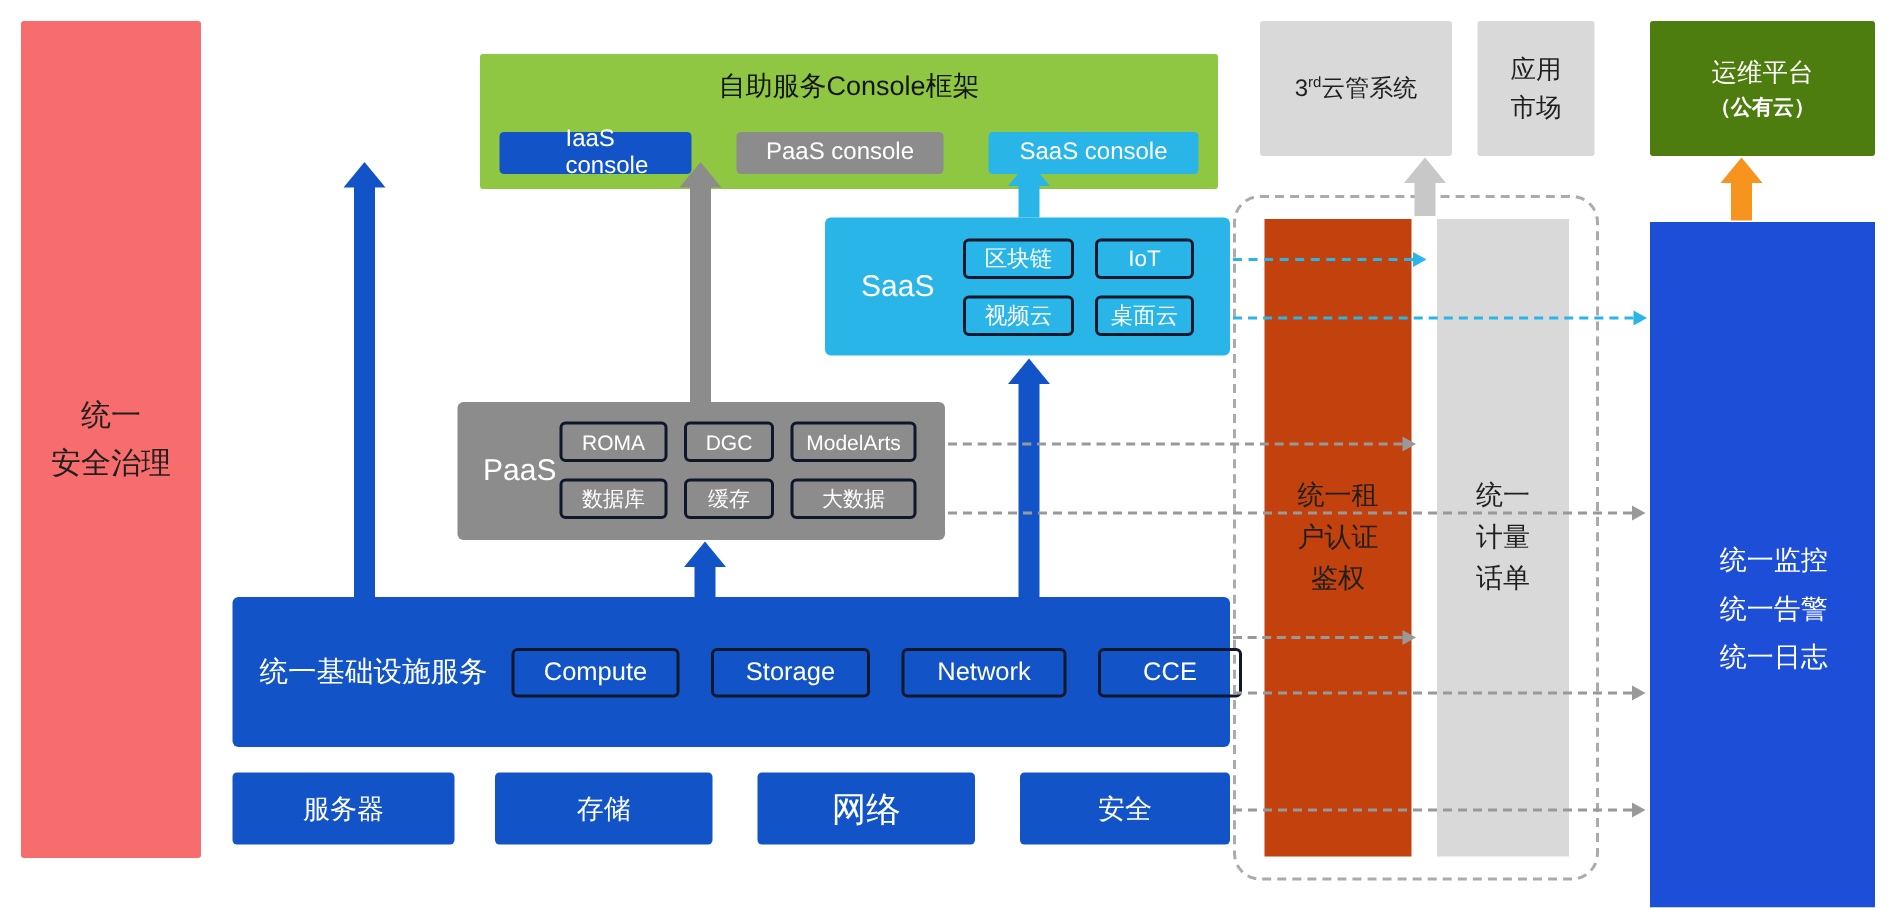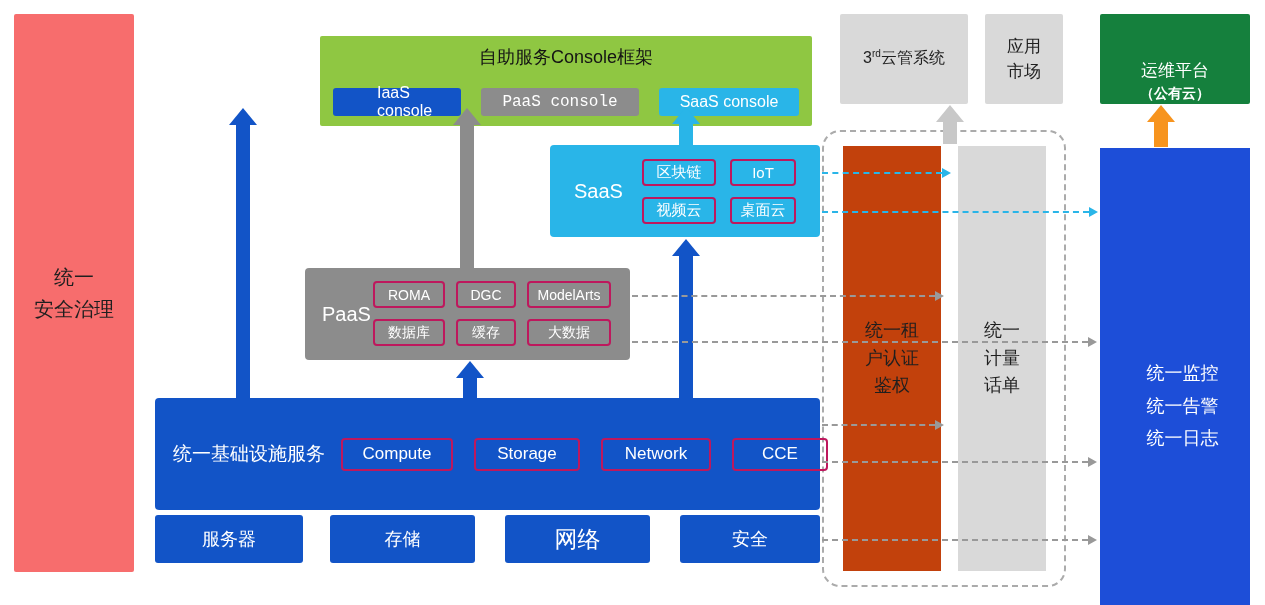--- a/index.html
+++ b/index.html
@@ -5,21 +5,21 @@
   * { margin:0; padding:0; box-sizing:border-box; }
   html,body { background:#ffffff; }
   .stage {
     position:relative; width:1265px; height:605px; background:#ffffff;
     font-family:"Liberation Sans","DejaVu Sans",sans-serif; overflow:hidden;
   }
   .abs { position:absolute; }
   .center { display:flex; align-items:center; justify-content:center; text-align:center; }
   .btn { height:28px; border-radius:3px; color:#fff; font-size:16px; display:flex; align-items:center; justify-content:center; }
   .chip {
-    border:2px solid #be185d; border-radius:4px; color:#ffffff; background:transparent;
+    border:2px solid #0f172a; border-radius:4px; color:#ffffff; background:transparent;
     display:flex; align-items:center; justify-content:center; height:27px; font-size:15px;
   }
   .chip-sm { font-size:14px; }
   .chip-lg { height:33px; font-size:17px; border-radius:4px; }
   .tri-up { width:0; height:0; border-left:14px solid transparent; border-right:14px solid transparent; border-bottom:17px solid #000; }
   .tri-right { width:0; height:0; border-top:5px solid transparent; border-bottom:5px solid transparent; border-left:9px solid #000; }
   .dash-line { border-top:2px dashed #999; }
   .z-box { z-index:2; }
   .z-arrow { z-index:4; }
   .z-conn { z-index:6; }
@@ -35,37 +35,37 @@
       <div>统一</div>
       <div>安全治理</div>
     </div>
   </div>
 
 
   <div class="abs z-box" style="left:320px;top:14px;width:492px;height:90px;background:#8FC742;border-radius:2px;margin-top:22px;">
     <div class="abs" style="left:0;top:9px;width:100%;text-align:center;font-size:18px;color:#141414;">自助服务Console框架</div>
     <div class="abs" style="left:13px;right:13px;bottom:10px;height:28px;display:flex;justify-content:space-between;">
       <div class="btn" style="width:128px;background:#1254C7;padding-left:44px;">IaaS console</div>
-      <div class="btn" style="width:158px;background:#8C8C8C;font-family:Liberation Mono, monospace;">PaaS console</div>
+      <div class="btn" style="width:138px;background:#8C8C8C;">PaaS console</div>
       <div class="btn" style="width:140px;background:#29B5E8;">SaaS console</div>
     </div>
   </div>
 
   <div class="abs center z-box" style="left:840px;top:14px;width:128px;height:90px;background:#D9D9D9;border-radius:2px;font-size:16px;color:#1f1f1f;">
     <span><span>3</span><sup>rd</sup><span>云管系统</span></span>
   </div>
 
   <div class="abs center z-box" style="left:985px;top:14px;width:78px;height:90px;background:#D9D9D9;border-radius:2px;font-size:17px;color:#1f1f1f;line-height:1.5;">
     <div>
       <div>应用</div>
       <div>市场</div>
     </div>
   </div>
 
-  <div class="abs center z-box" style="left:1100px;top:14px;width:150px;height:90px;background:#15803d;border-radius:2px;color:#ffffff;line-height:1.5;align-items:flex-end;">
+  <div class="abs center z-box" style="left:1100px;top:14px;width:150px;height:90px;background:#4d7c0f;border-radius:2px;color:#ffffff;line-height:1.5;">
     <div>
       <div style="font-size:17px;">运维平台</div>
       <div style="font-size:14px;font-weight:bold;">（公有云）</div>
     </div>
   </div>
 
   <div class="abs z-box" style="left:550px;top:145px;width:270px;height:92px;background:#29B5E8;border-radius:4px;">
     <div class="abs" style="left:24px;top:0;height:100%;display:flex;align-items:center;font-size:20px;color:#fff;">SaaS</div>
     <div class="abs" style="left:92px;top:14px;display:grid;grid-template-columns:74px 66px;gap:11px 14px;">
       <div class="chip">区块链</div>
@@ -80,21 +80,21 @@
     <div class="abs" style="left:68px;top:13px;display:grid;grid-template-columns:72px 60px 84px;gap:11px 11px;">
       <div class="chip chip-sm">ROMA</div>
       <div class="chip chip-sm">DGC</div>
       <div class="chip chip-sm">ModelArts</div>
       <div class="chip chip-sm">数据库</div>
       <div class="chip chip-sm">缓存</div>
       <div class="chip chip-sm">大数据</div>
     </div>
   </div>
 
-  <div class="abs z-box" style="left:155px;top:398px;width:665px;height:112px;background:#1254C7;border-radius:4px;display:flex;align-items:center;">
+  <div class="abs z-box" style="left:155px;top:398px;width:665px;height:100px;background:#1254C7;border-radius:4px;display:flex;align-items:center;">
     <div style="margin-left:18px;font-size:19px;color:#fff;white-space:nowrap;">统一基础设施服务</div>
     <div style="display:flex;gap:21px;margin-left:16px;">
       <div class="chip chip-lg" style="width:112px;">Compute</div>
       <div class="chip chip-lg" style="width:106px;">Storage</div>
       <div class="chip chip-lg" style="width:110px;">Network</div>
       <div class="chip chip-lg" style="width:96px;">CCE</div>
     </div>
   </div>
 
   <div class="abs center z-box" style="left:155px;top:515px;width:148px;height:48px;background:#1254C7;border-radius:3px;color:#fff;font-size:18px;">

